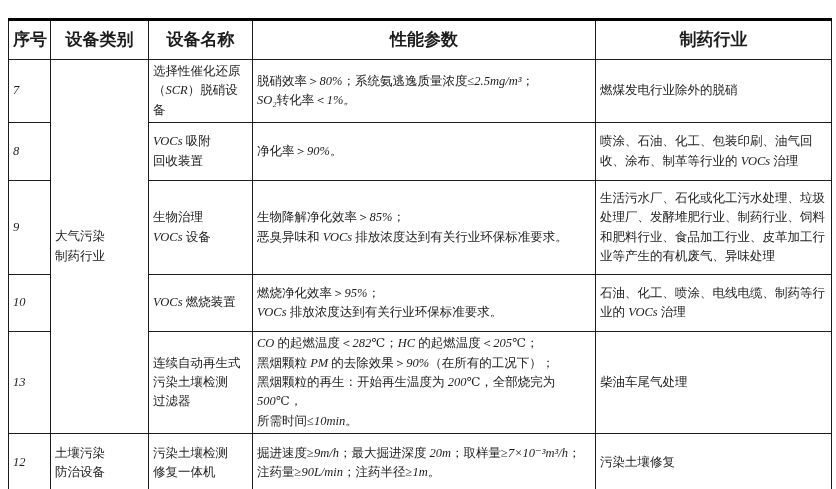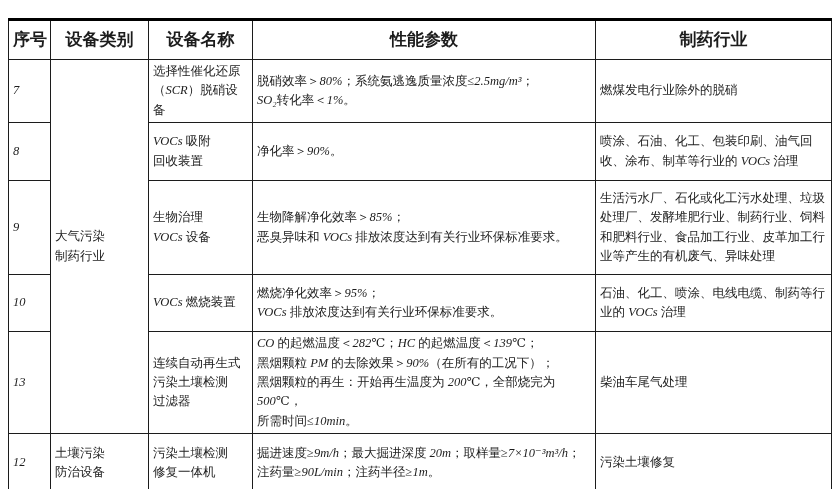--- a/index.html
+++ b/index.html
@@ -103,21 +103,21 @@
       <td class="c mx"><i>VOCs</i> 燃烧装置</td>
       <td class="l mx">燃烧净化效率＞<i>95%</i>；
 <i>VOCs</i> 排放浓度达到有关行业环保标准要求。</td>
       <td class="l mx">石油、化工、喷涂、电线电缆、制药等行业的 <i>VOCs</i> 治理</td>
     </tr>
     <tr class="r11">
       <td class="c mx"><i>13</i></td>
       <td class="c mx">连续自动再生式
 污染土壤检测
 过滤器</td>
-      <td class="l mx"><i>CO</i> 的起燃温度＜<i>282</i>℃；<i>HC</i> 的起燃温度＜<i>139</i>℃；
+      <td class="l mx"><i>CO</i> 的起燃温度＜<i>282</i>℃；<i>HC</i> 的起燃温度＜<i>205</i>℃；
 黑烟颗粒 <i>PM</i> 的去除效果＞<i>90%</i>（在所有的工况下）；
 黑烟颗粒的再生：开始再生温度为 <i>200</i>℃，全部烧完为 <i>500</i>℃，
 所需时间≤<i>10min</i>。</td>
       <td class="l mx">柴油车尾气处理</td>
     </tr>
     <tr class="r12">
       <td class="c mx"><i>12</i></td>
       <td class="c">土壤污染
 防治设备</td>
       <td class="c mx">污染土壤检测

